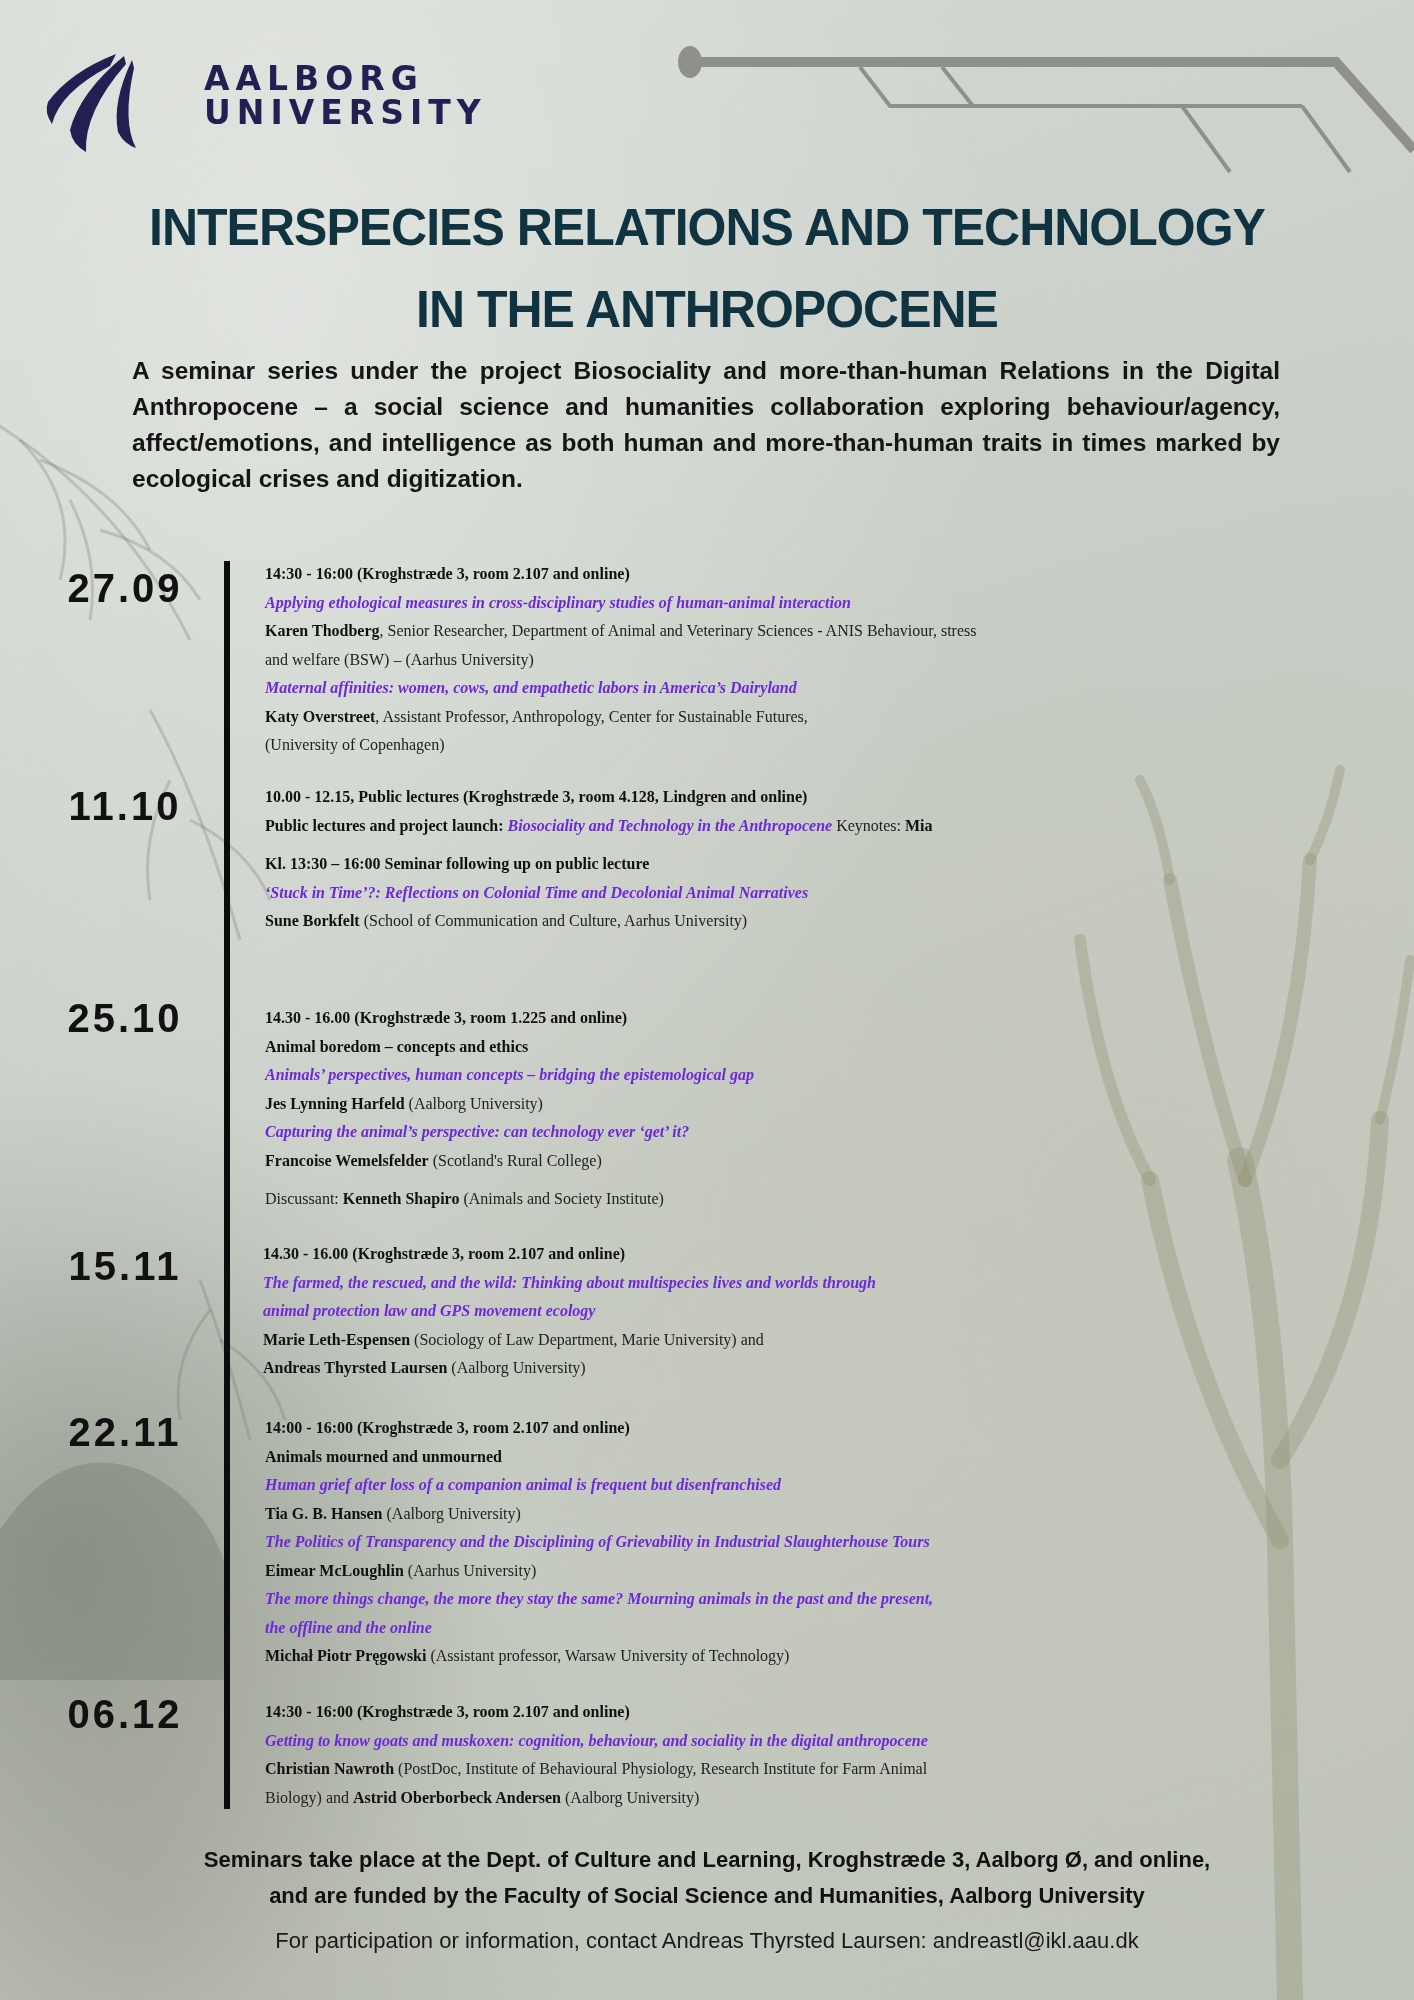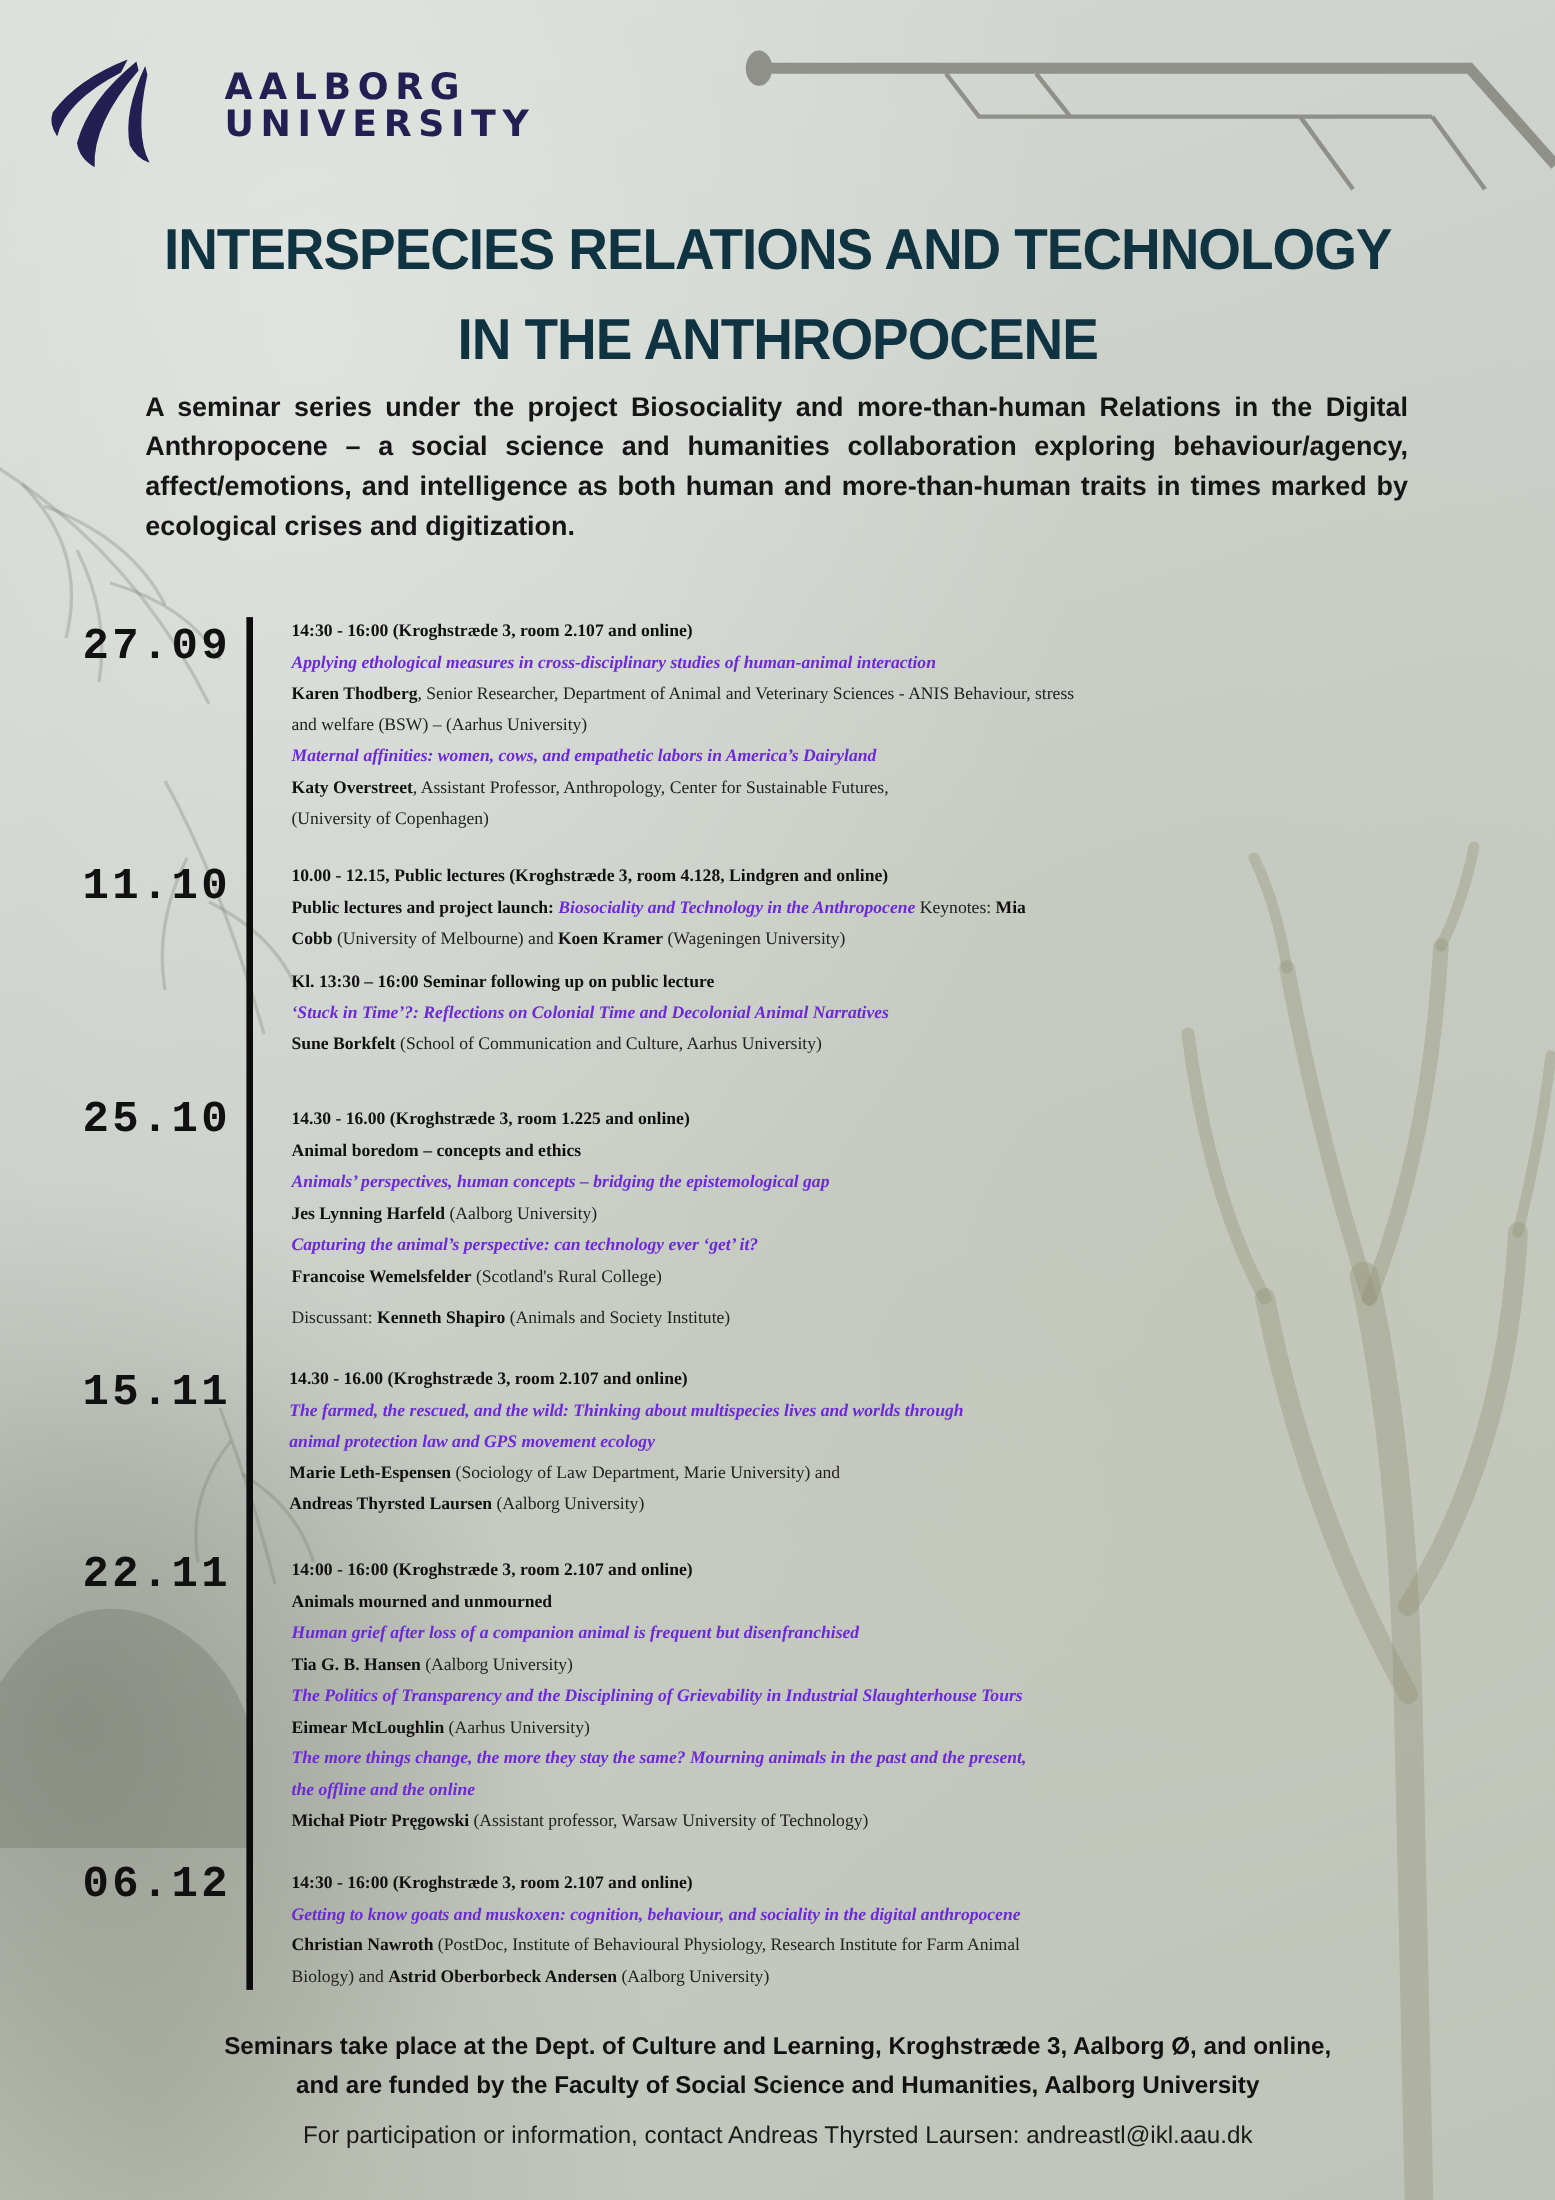--- a/index.html
+++ b/index.html
@@ -38,22 +38,22 @@
 
   .intro {
     left: 132px; width: 1148px; top: 353px;
     font-family: "Liberation Sans", sans-serif; font-weight: bold;
     font-size: 24.5px; line-height: 36px; text-align: justify; color: #151515;
   }
 
   .timeline-bar { left: 224px; top: 561px; width: 6px; height: 1248px; background: #0c0c0c; }
 
   .date {
-    position: absolute; width: 170px; left: 40px; text-align: right;
-    font-family: Liberation Mono, monospace; font-weight: bold; font-size: 40px;
+    position: absolute; width: 170px; left: 40px; text-align: center;
+    font-family: Liberation Sans, sans-serif; font-weight: bold; font-size: 40px;
     letter-spacing: 3px; color: #111;
   }
 
   .event { position: absolute; left: 265px; width: 1090px; font-family: Liberation Serif, serif; font-size: 16px; line-height: 28.5px; color: #1a1a1a; }
   .event .ln { display: block; white-space: nowrap; }
   .b { font-weight: bold; color: #111; }
   .bi { font-weight: bold; font-style: italic; color: #6d28d9; }
   .n { font-weight: normal; color: #222; }
   .gap { height: 10px; display: block; }
 
@@ -138,21 +138,20 @@
   <span class="ln n">and welfare (BSW) – (Aarhus University)</span>
   <span class="ln bi">Maternal affinities: women, cows, and empathetic labors in America’s Dairyland</span>
   <span class="ln"><span class="b">Katy Overstreet</span><span class="n">, Assistant Professor, Anthropology, Center for Sustainable Futures,</span></span>
   <span class="ln n">(University of Copenhagen)</span>
 </div>
 
 <div class="date" style="top:784px;">11.10</div>
 <div class="event" style="top:783px;">
   <span class="ln b">10.00 - 12.15, Public lectures (Kroghstræde 3, room 4.128, Lindgren and online)</span>
   <span class="ln"><span class="b">Public lectures and project launch: </span><span class="bi">Biosociality and Technology in the Anthropocene</span><span class="n"> Keynotes: </span><span class="b">Mia</span></span>
-  <span class="ln"><span class="b">Cobb</span><span class="n"> (University of Melbourne) and </span><span class="b">Koen Kramer</span><span class="n"> (Wageningen University)</span></span>
   <span class="gap"></span>
   <span class="ln b">Kl. 13:30 – 16:00 Seminar following up on public lecture</span>
   <span class="ln bi">‘Stuck in Time’?: Reflections on Colonial Time and Decolonial Animal Narratives</span>
   <span class="ln"><span class="b">Sune Borkfelt</span><span class="n"> (School of Communication and Culture, Aarhus University)</span></span>
 </div>
 
 <div class="date" style="top:996px;">25.10</div>
 <div class="event" style="top:1004px;">
   <span class="ln b">14.30 - 16.00 (Kroghstræde 3, room 1.225 and online)</span>
   <span class="ln b">Animal boredom – concepts and ethics</span>

